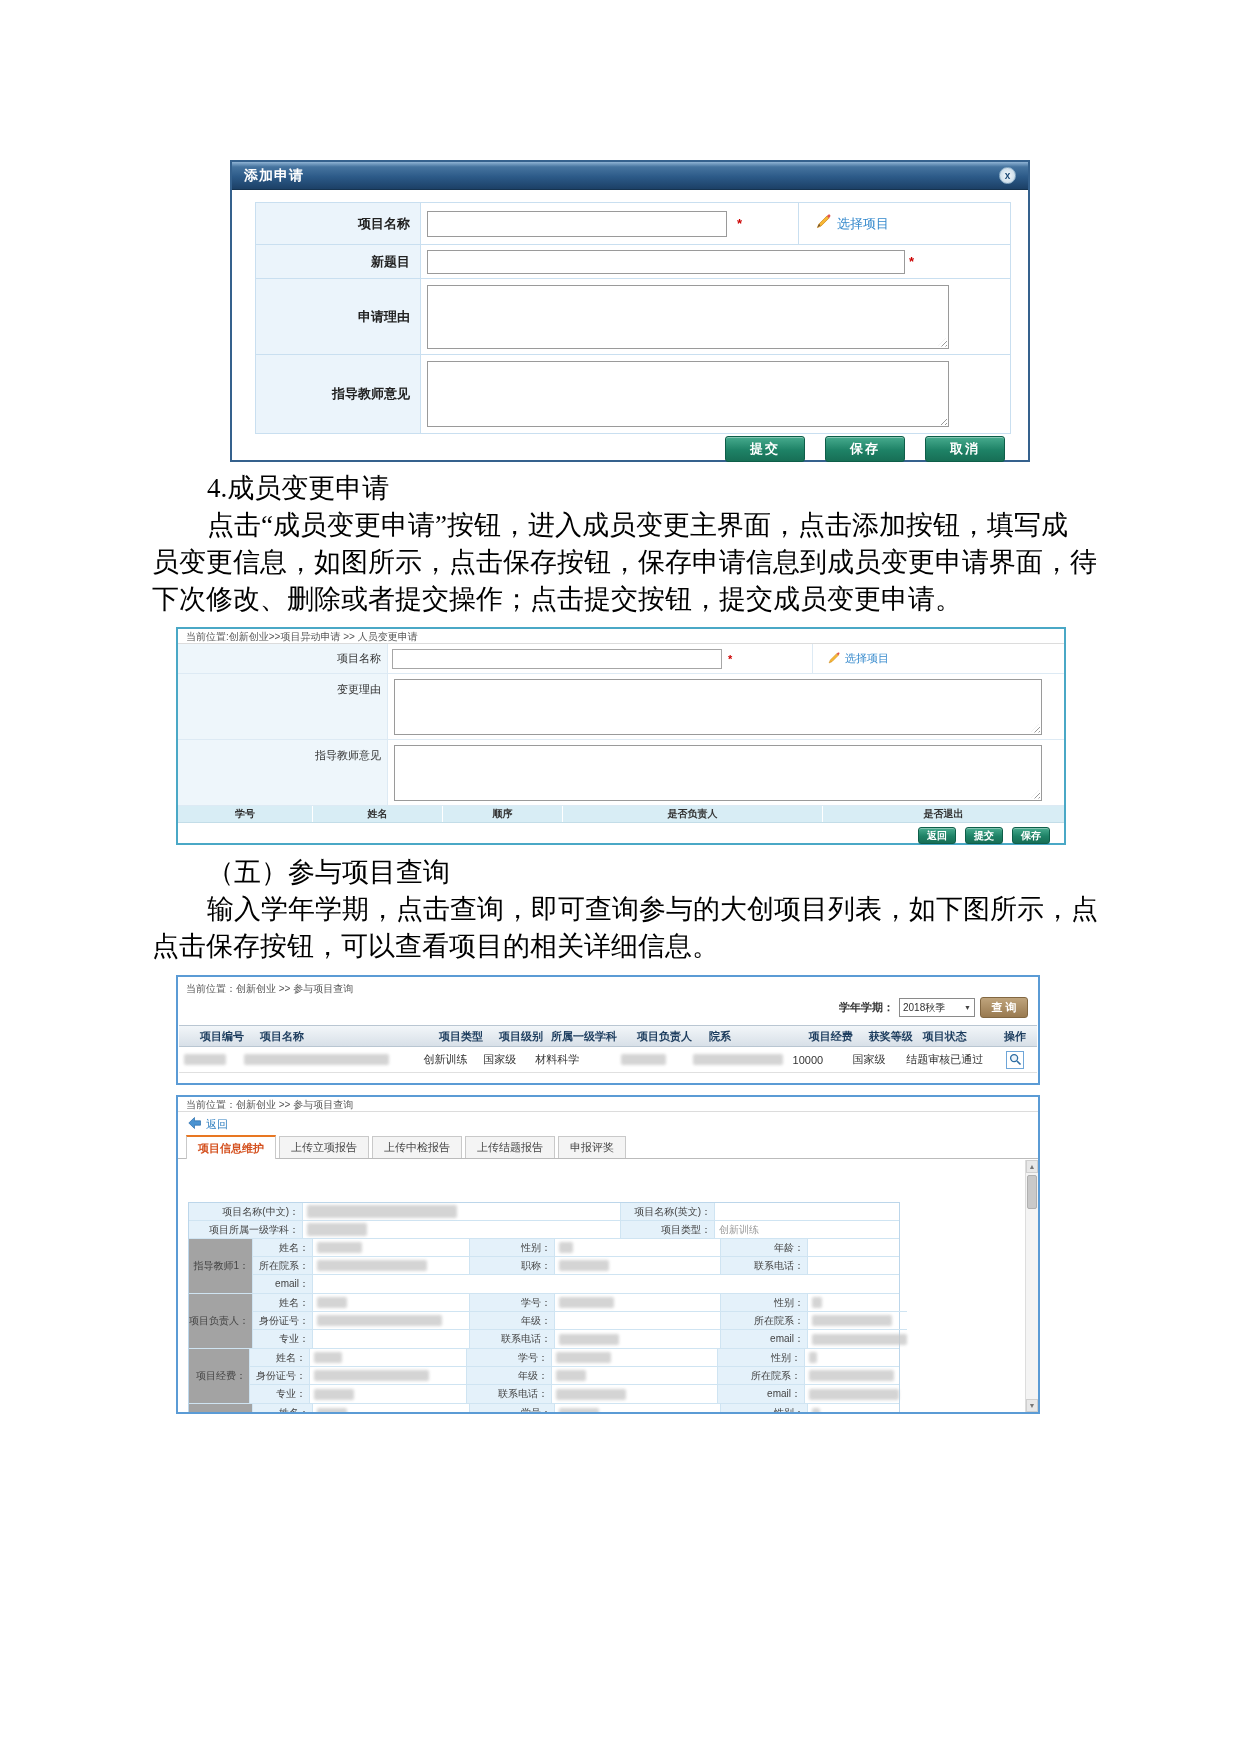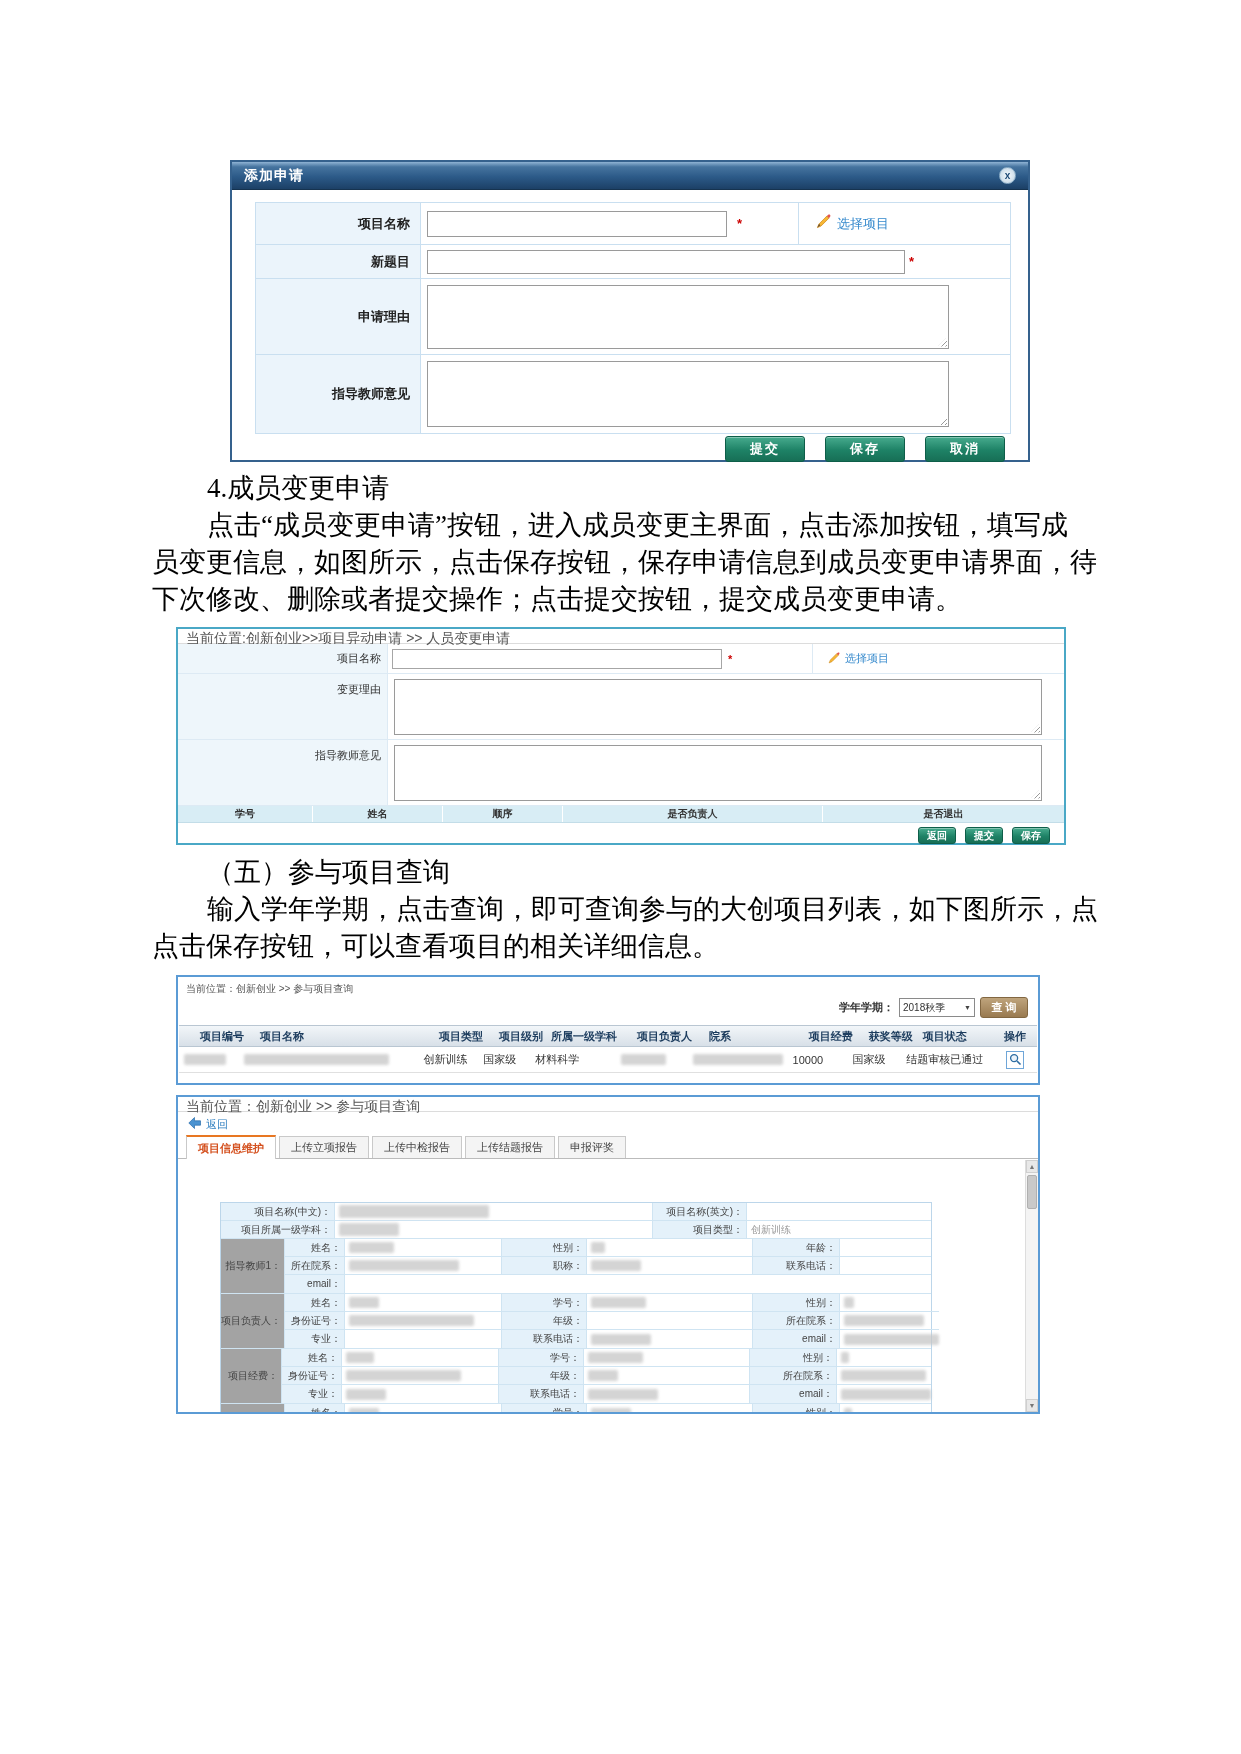--- a/index.html
+++ b/index.html
@@ -42,21 +42,21 @@
       clip-path:polygon(100% 0, 100% 100%, 0 100%); pointer-events:none; }
   .dlg-buttons { position:absolute; right:23px; top:274px; display:flex; gap:20px; }
   .btn-green { background:linear-gradient(#47ab8e, #1e8266 55%, #176f56); border:1px solid #0e5e49;
       color:#fff; border-radius:3px; font-weight:bold; box-shadow:inset 0 1px 0 rgba(255,255,255,.35);
       cursor:pointer; font-family:"Liberation Sans",sans-serif; }
   .btn-lg { width:80px; height:26px; font-size:13px; letter-spacing:2px; }
   .btn-sm { width:38px; height:17px; font-size:10px; line-height:15px; padding:0; }
 
   
   .shot2 { left:176px; top:627px; width:890px; height:218px; border:2px solid #4aa8c6; background:#fff; font-size:11px; }
-  .crumb { height:15px; padding:1px 8px 0; font-size:14px; color:#555; border-bottom:1px solid #dcdcdc; white-space:nowrap; }
+  .crumb { height:15px; padding:1px 8px 0; font-size:10px; color:#555; border-bottom:1px solid #dcdcdc; white-space:nowrap; }
   .m-row { display:flex; border-bottom:1px solid #ddeaf4; }
   .m-label { width:210px; background:#eef6fb; display:flex; align-items:flex-start; justify-content:flex-end;
       padding:8px 6px 0 0; font-size:11px; color:#333; border-right:1px solid #ddeaf4; }
   .m-label.mid { align-items:center; padding-top:0; }
   .m-val { flex:1; position:relative; display:flex; align-items:center; }
   .mh30{height:30px} .mh66{height:66px}
   .inp-s { border:1px solid #a6a6a6; height:20px; width:330px; margin-left:4px; font-size:11px; padding:0 3px; }
   .vdiv2 { position:absolute; left:424px; top:0; bottom:0; width:1px; background:#ddeaf4; }
   .pick2 { position:absolute; left:440px; display:flex; align-items:center; gap:5px; cursor:pointer; }
   .pick2 .pick-link { font-size:11px; }
@@ -95,21 +95,21 @@
   .back-label { color:#2f7fc0; font-size:11px; cursor:pointer; }
   .tabs { position:relative; height:23px; border-bottom:1px solid #bbb; display:flex; align-items:flex-end;
       padding-left:8px; gap:3px; }
   .tab { height:22px; display:flex; align-items:center; padding:0 11px; font-size:11px; color:#444;
       background:#f4f4f4; border:1px solid #c9c9c9; border-bottom:none; cursor:pointer; }
   .tab.active { background:#fff; border-top:2px solid #e87722; color:#d4501e; font-weight:bold;
       position:relative; margin-bottom:-1px; height:24px; }
   .content { position:absolute; left:0; right:13px; top:63px; bottom:0; overflow:hidden; }
   .form-title { margin-top:13px; text-align:center; font-size:15px; font-weight:bold; color:#1b3f91; }
   .dtwrap { position:absolute; left:10px; top:42px; width:836px; height:212px; overflow:hidden; }
-  .dt { width:712px; border:1px solid #bcd6ea; font-size:10px; color:#444; background:#fff;margin-left:32px; }
+  .dt { width:712px; border:1px solid #bcd6ea; font-size:10px; color:#444; background:#fff; }
   .dt-row { display:flex; height:18px; border-bottom:1px solid #cfe4f2; }
   .dt-l { background:#e4f1fa; display:flex; align-items:center; justify-content:flex-end; padding-right:3px;
       border-right:1px solid #cfe4f2; white-space:nowrap; }
   .dt-f { display:flex; align-items:center; padding-left:4px; border-right:1px solid #cfe4f2; }
   .dt-f.last { border-right:none; }
   .dt-group { display:flex; border-bottom:1px solid #cfe4f2; }
   .dt-g { width:64px; background:#a3a3a3; display:flex; align-items:center; justify-content:flex-end;
       padding-right:3px; border-right:1px solid #cfe4f2; white-space:nowrap; }
   .dt-grows { flex:1; }
   .dt-grows .dt-row:last-child { border-bottom:none; }

